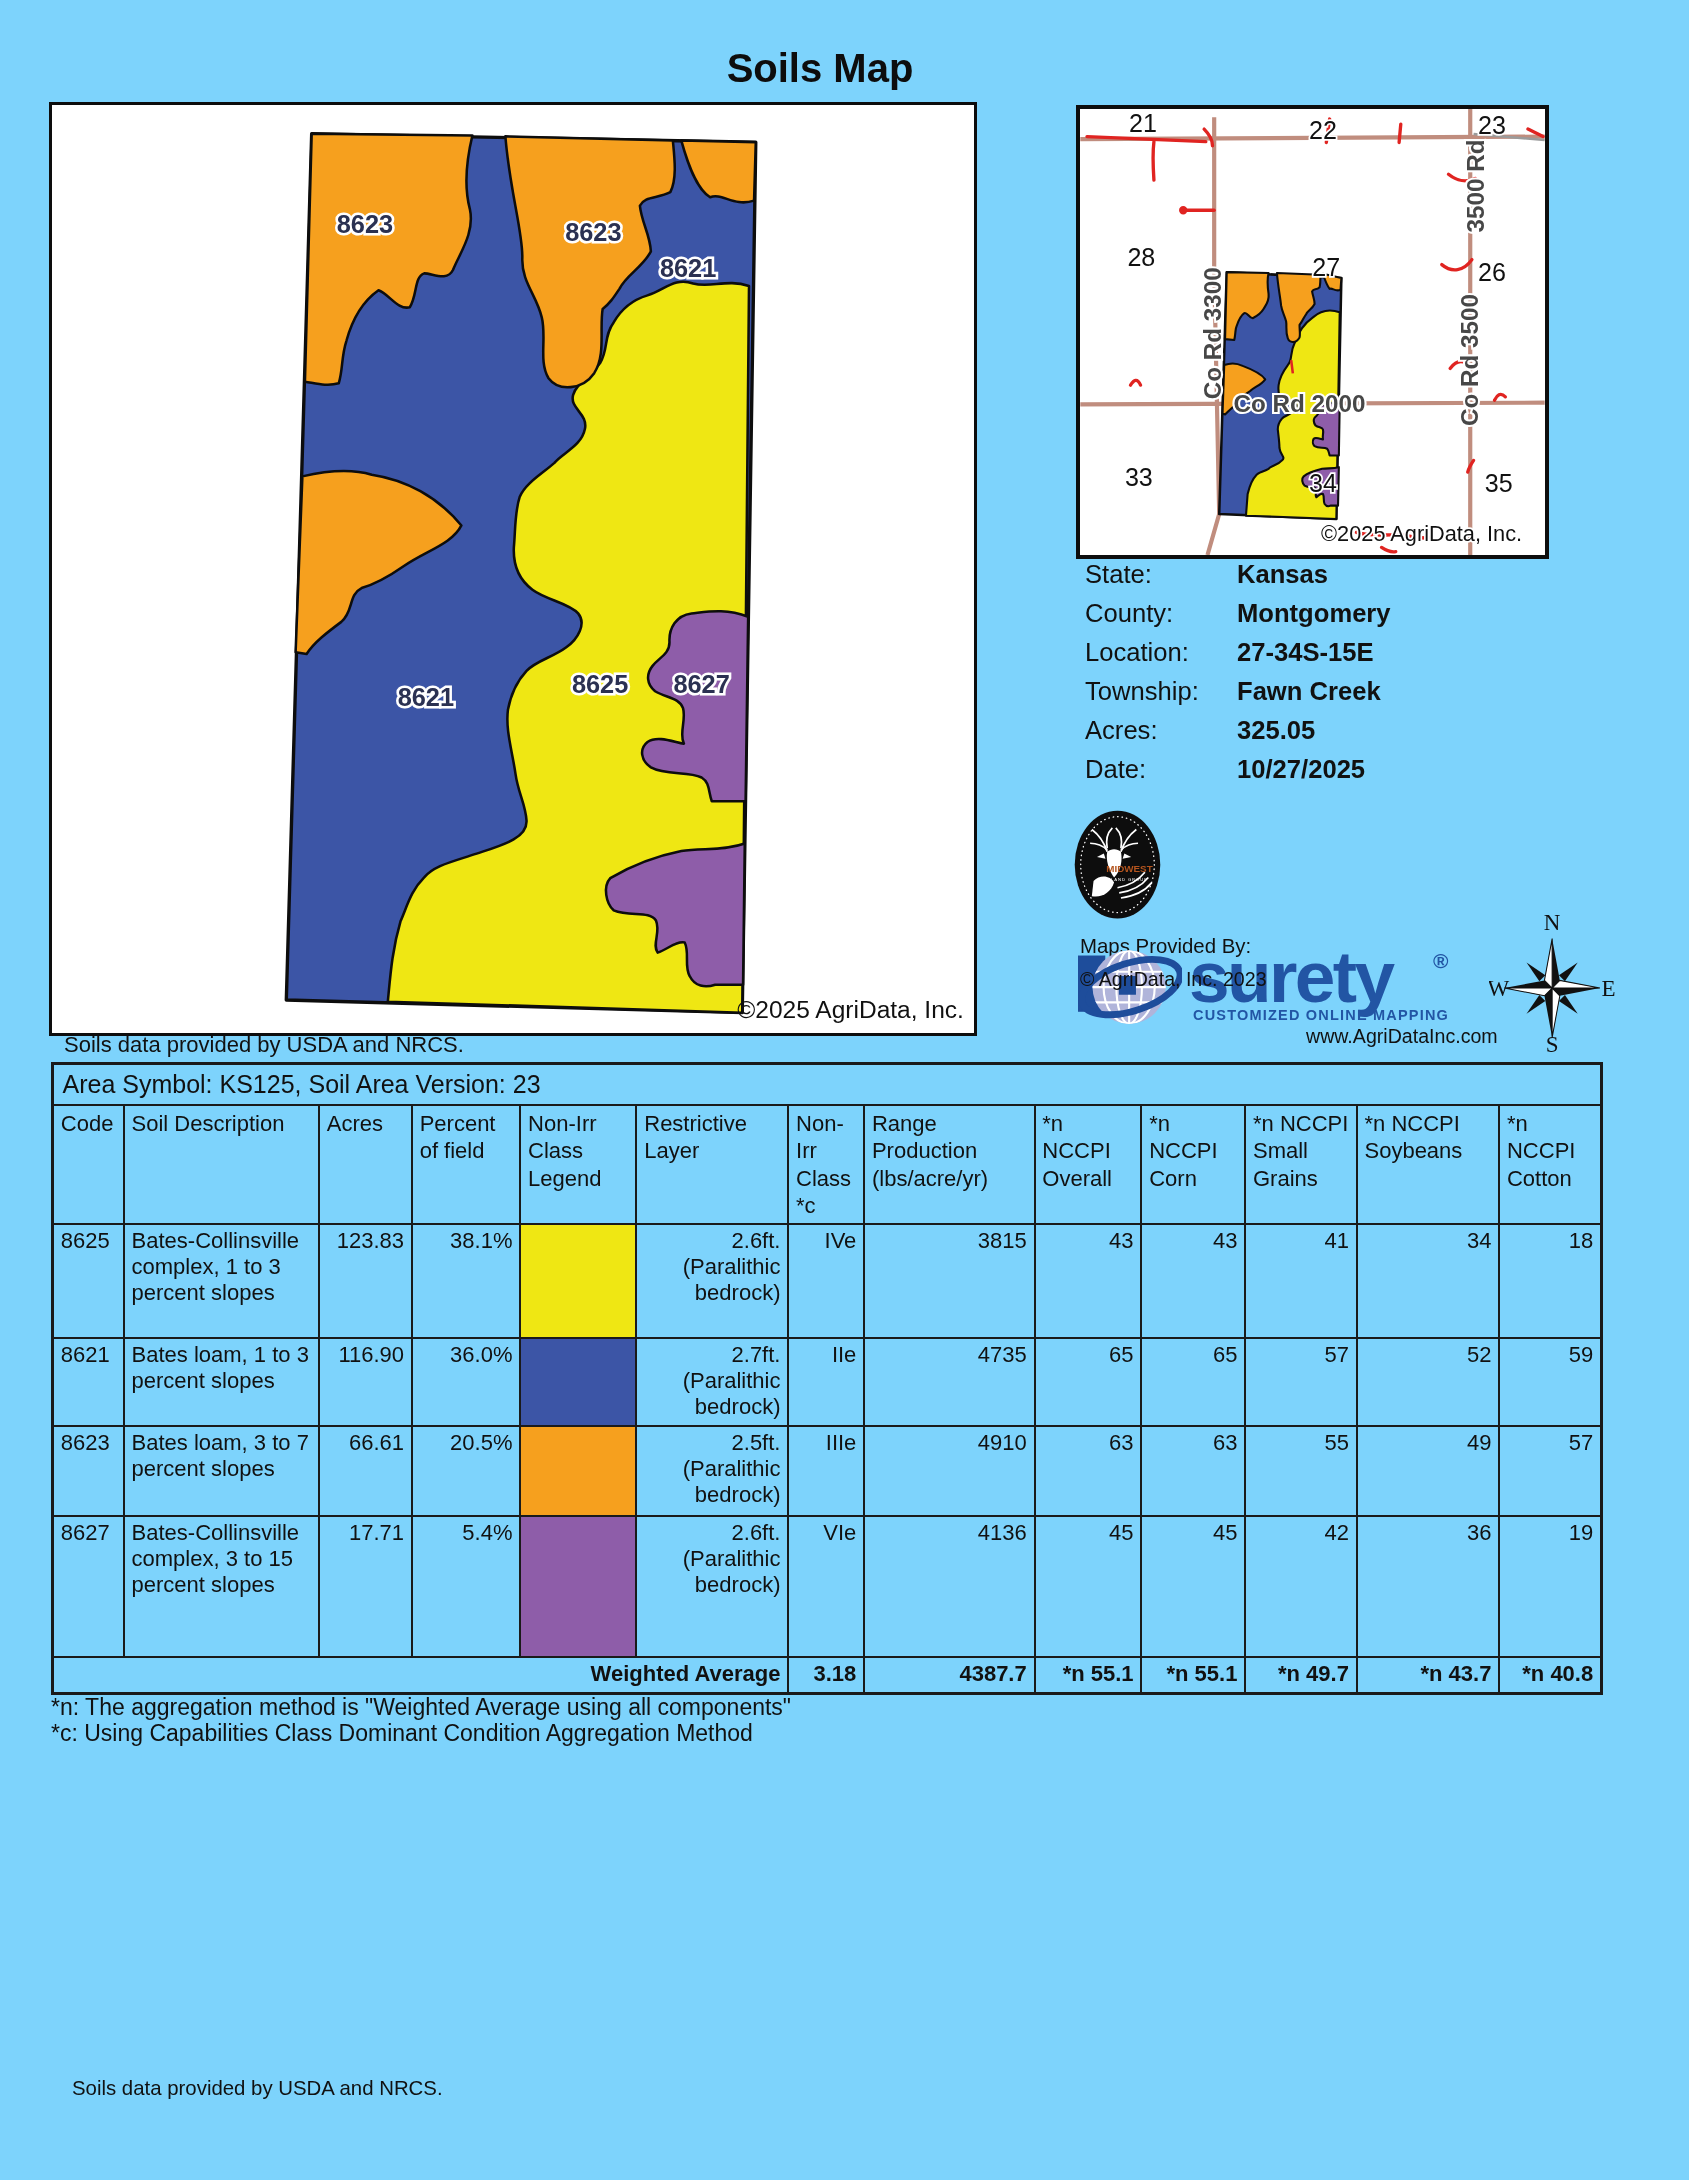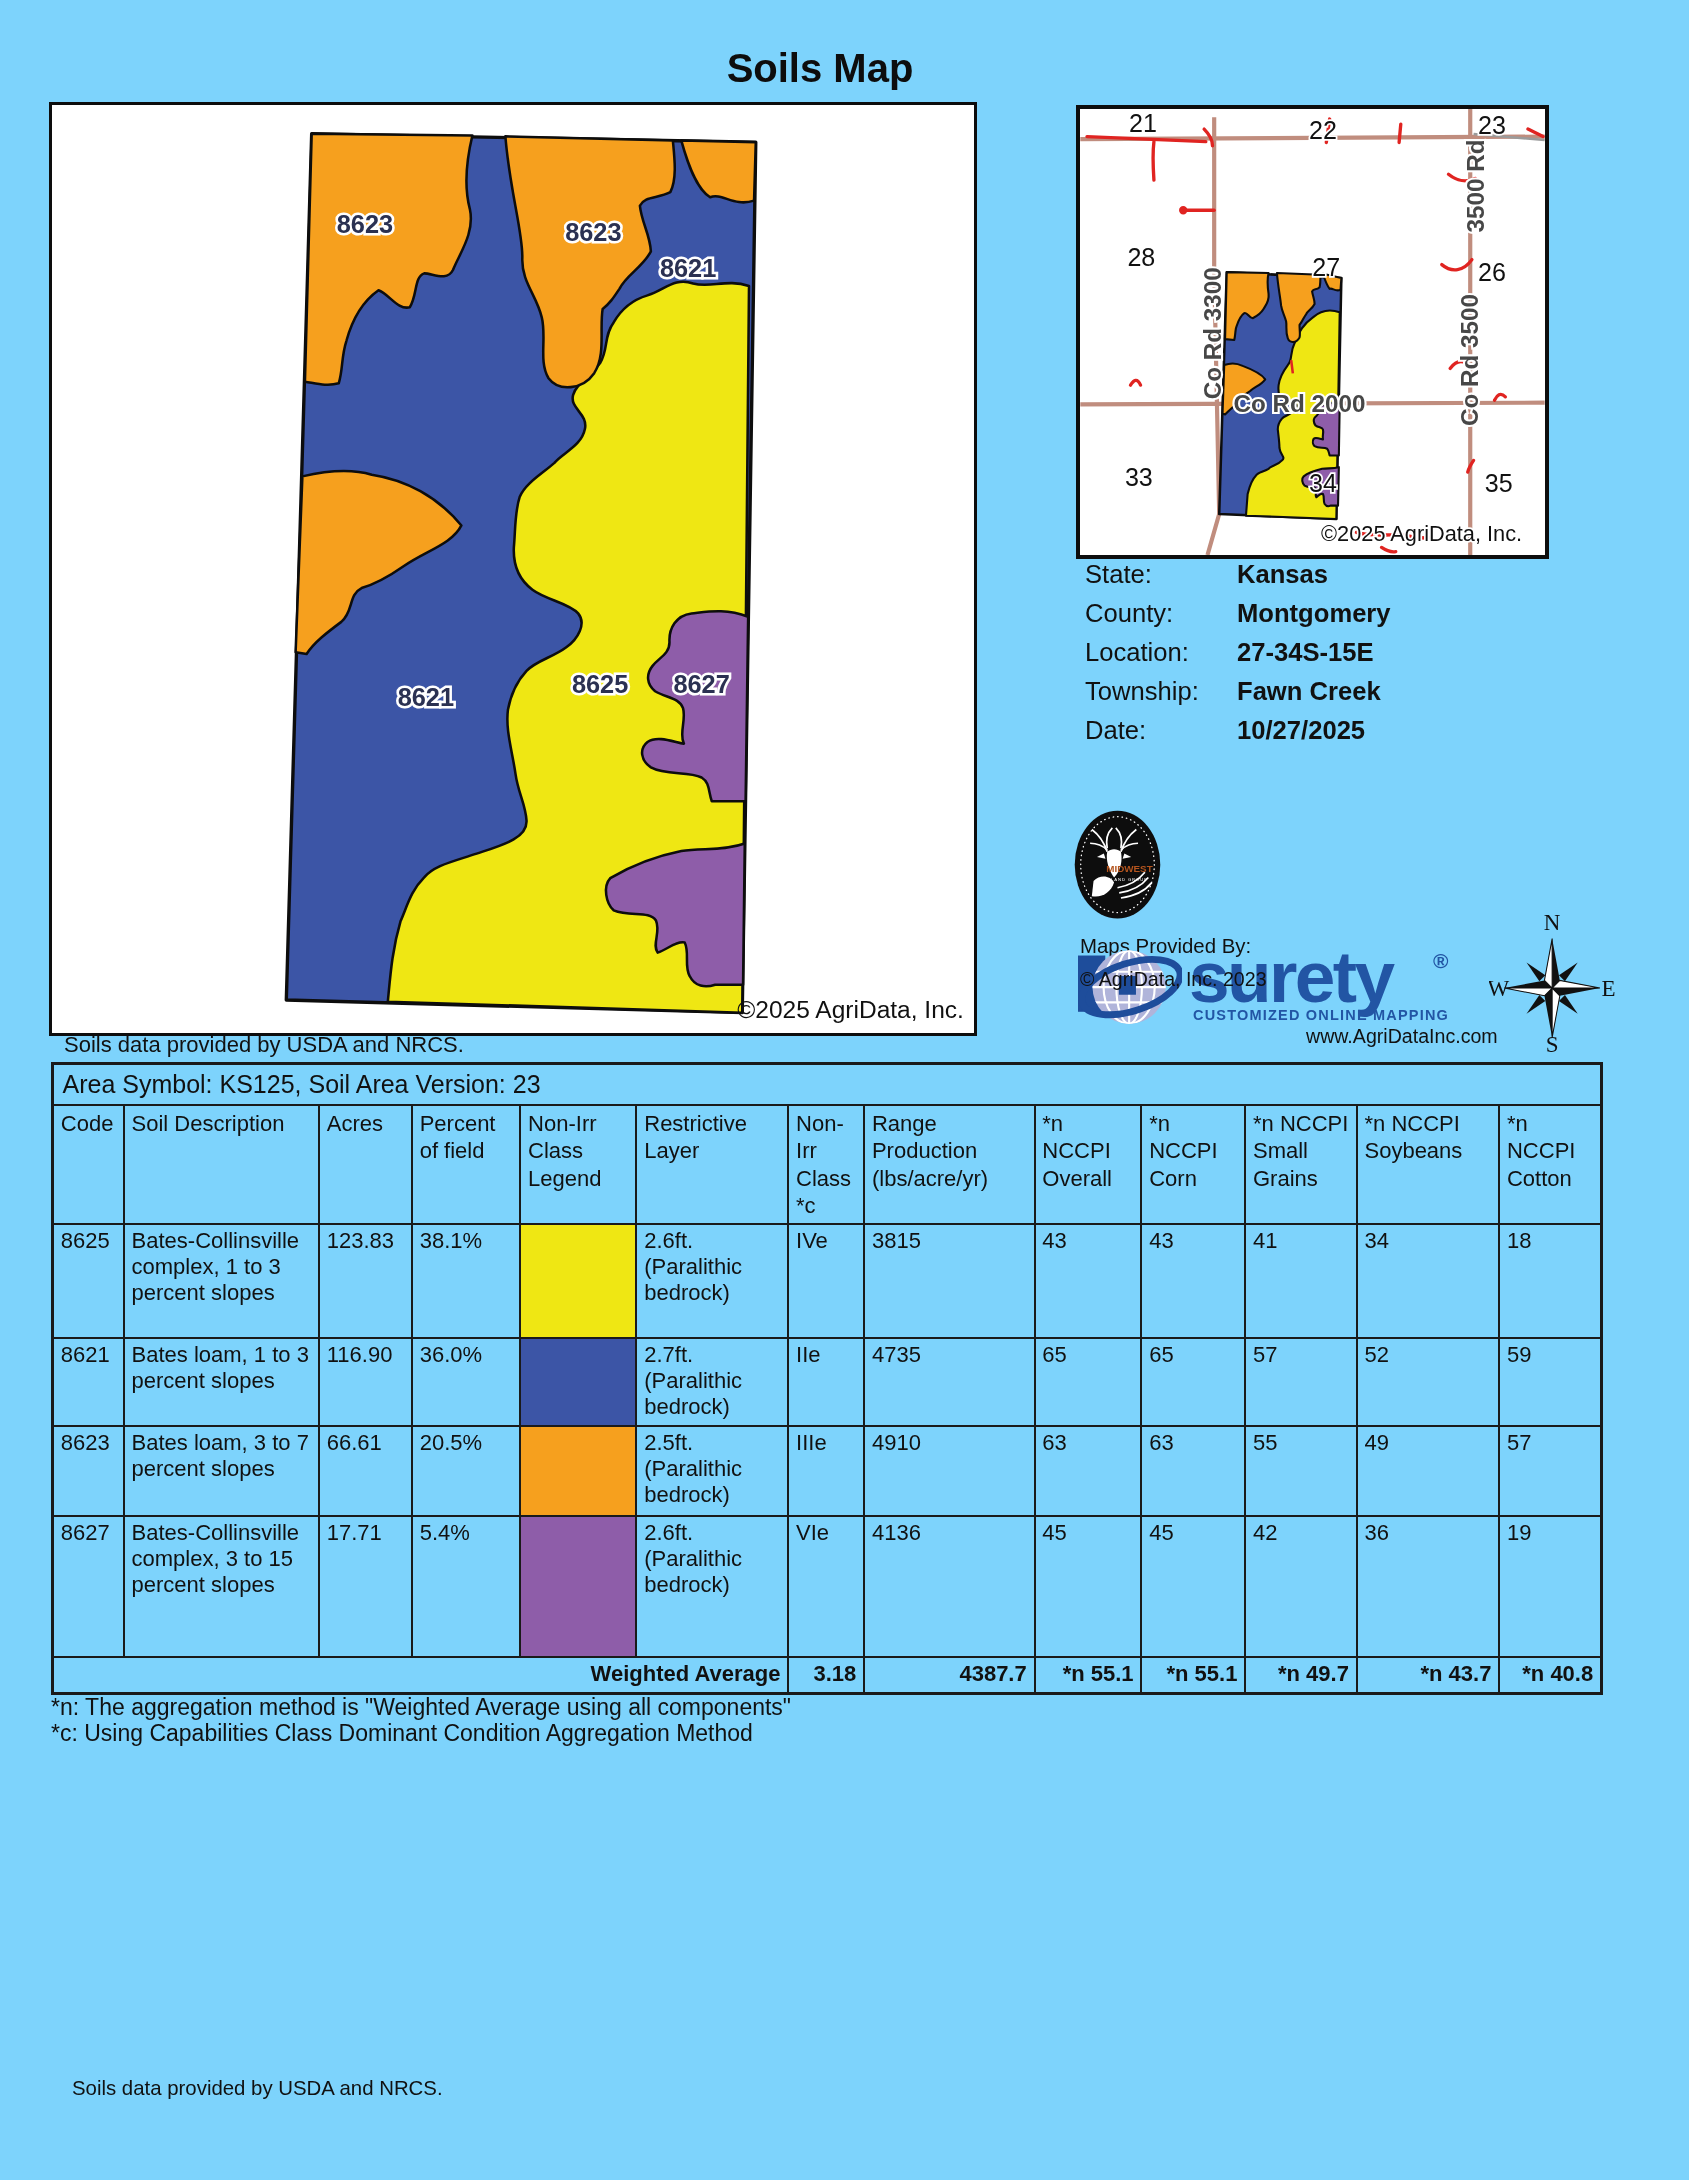--- a/index.html
+++ b/index.html
@@ -35,21 +35,21 @@
   .agri-copy{left:1080px;top:968px;font-size:19.6px;}
   .agri-web{left:1306px;top:1025px;font-size:19.6px;}
   .compass{left:1489px;top:913px;width:128px;height:141px;}
   .compass text{font-family:"Liberation Serif",serif;font-size:27px;fill:#111;text-anchor:middle;}
   .soils-note{left:64px;top:1032px;font-size:22px;}
   .soil-table{left:51px;top:1062px;width:1552px;border-collapse:collapse;table-layout:fixed;
               border:3.4px solid #1a1a1a;font-size:22px;}
   .soil-table td,.soil-table th{border:2.6px solid #1a1a1a;padding:3.4px 6.8px;vertical-align:top;
               font-weight:normal;text-align:left;overflow:hidden;}
   .soil-table th{line-height:1.25;}
-  .soil-table td.num{margin-top:8px;}
+  .soil-table td.num{text-align:right;margin-top:8px;}
   .soil-table td.legend{padding:0;}
   .area-row td{font-size:25px;padding:5.1px 8.5px;}
   .wa-row td{font-weight:bold;text-align:right;}
   .footnote{left:51px;top:1695px;font-size:23px;line-height:25.6px;}
   .bottom-note{left:72px;top:2077px;font-size:20.4px;}
 </style>
 </head>
 <body>
 
 <div class="page">
@@ -186,20 +186,24 @@
       </div>
     <div class="info-row">
       <span class="lbl">Location:</span>
       <span class="val">27-34S-15E</span>
       </div>
     <div class="info-row">
       <span class="lbl">Township:</span>
       <span class="val">Fawn Creek</span>
       </div>
     <div class="info-row">
+      <span class="lbl">Acres:</span>
+      <span class="val">325.05</span>
+      </div>
+    <div class="info-row">
       <span class="lbl">Date:</span>
       <span class="val">10/27/2025</span>
       </div>
   </div>
 
   <div class="abs seal">
     <svg viewBox="0 0 104 130">
       <ellipse cx="52" cy="65" rx="50" ry="63" fill="#0d0d0d"></ellipse>
       <ellipse cx="52" cy="65" rx="43" ry="56" fill="none" stroke="#fff" stroke-width="1.5" stroke-dasharray="0.6 4.6" stroke-linecap="round"></ellipse>
       <g stroke="#fff" stroke-width="2" fill="none">

